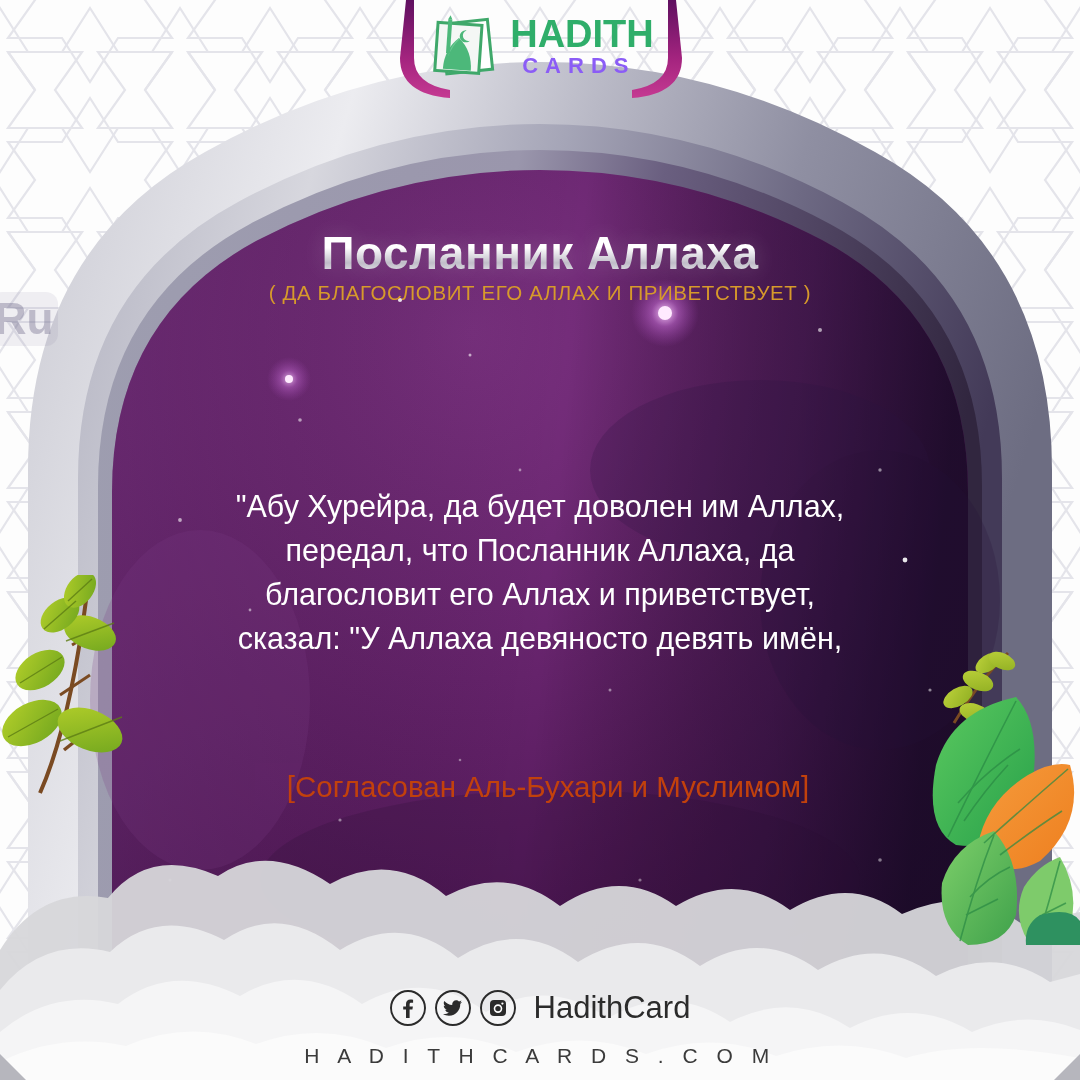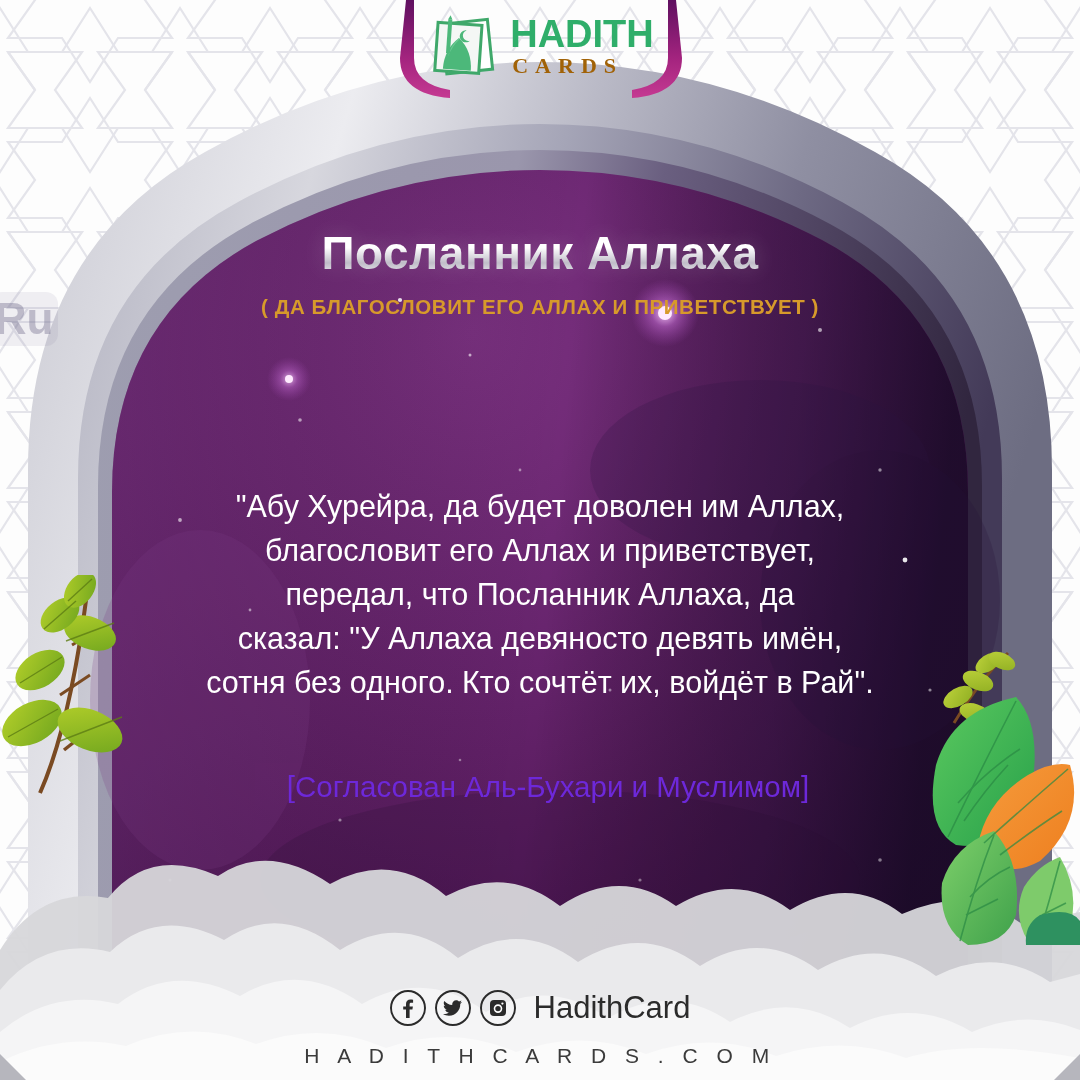--- a/index.html
+++ b/index.html
@@ -18,22 +18,22 @@
   .ribbon{position:absolute;top:0;z-index:6;}
   .ribbon svg{display:block;}
 
   
   .logo{position:absolute;top:8px;left:50%;transform:translateX(-50%);
         z-index:8;display:flex;align-items:center;gap:8px;justify-content:space-between;}
   .logo-mark{position:relative;width:76px;height:76px;}
   .logo-text{display:flex;flex-direction:column;line-height:1;}
   .logo-hadith{font-size:38px;font-weight:bold;color:#2fae6a;letter-spacing:0px;
                font-family:"Liberation Sans",sans-serif;}
-  .logo-cards{font-size:22px;font-weight:bold;color:#a16207;letter-spacing:7px;
-              margin-top:2px;margin-left:2px;font-family:Liberation Serif, serif;}
+  .logo-cards{font-size:22px;font-weight:bold;color:#8b5cf6;letter-spacing:7px;
+              margin-top:2px;margin-left:12px;font-family:Liberation Sans, sans-serif;}
 
   
   .arch-wrap{position:absolute;inset:0;z-index:3;}
   .arch-wrap svg{display:block;width:100%;height:100%;}
 
   
   .panel-content{position:absolute;left:100px;top:230px;width:880px;height:700px;
                  z-index:5;text-align:center;}
 
   .title-line1{
@@ -44,33 +44,33 @@
     margin:0 0 2px 0;
   }
   .title-line2{
     font-size:46px;font-weight:bold;line-height:1.02;letter-spacing:0.5px;
     background:linear-gradient(180deg,#ffffff 0%,#ffffff 38%,#bdbac6 70%,#f5f4f8 100%);
     -webkit-background-clip:text;background-clip:text;color:transparent;
     text-shadow:0 0 22px rgba(255,255,255,0.2);
     margin:0 0 4px 0;
   }
   .title-sub{
-    font-size:20.5px;color:#d79a2b;letter-spacing:0.6px;font-weight:bold;
-    margin:18px;white-space:nowrap;
+    font-size:20.5px;color:#d79a2b;letter-spacing:0.6px;font-weight:normal;
+    margin:4px;white-space:nowrap;
   }
 
   .hadith{
     position:absolute;left:0;right:0;top:255px;
     color:#ffffff;font-size:30.5px;line-height:1.44;font-weight:normal;
     padding:0 28px;box-sizing:border-box;
   }
   .hadith p{margin:0;}
   .source{
     position:absolute;left:16px;right:0;top:540px;
-    color:#6d28d9;font-size:29.5px;font-weight:normal;
+    color:#c2410c;font-size:29.5px;font-weight:normal;
   }
 
   
   .clouds{position:absolute;left:0;bottom:0;width:1080px;height:240px;z-index:7;}
   .clouds svg{display:block;width:100%;height:100%;}
 
   
   .leaf-left{position:absolute;left:-8px;top:575px;z-index:8;}
   .leaf-right{position:absolute;right:0px;top:615px;z-index:8;}
 
@@ -256,24 +256,23 @@
   <div class="ru-badge">
     <span>Ru</span>
   </div>
 
   <div class="panel-content">
     <div class="title-line2">Посланник Аллаха</div>
     <div class="title-sub">( ДА БЛАГОСЛОВИТ ЕГО АЛЛАХ И ПРИВЕТСТВУЕТ )</div>
 
     <div class="hadith">
       <p>"Абу Хурейра, да будет доволен им Аллах,</p>
+      <p>передал, что Посланник Аллаха, да</p>
       <p>благословит его Аллах и приветствует,</p>
-      <p>передал, что Посланник Аллаха, да</p>
       <p>сказал: "У Аллаха девяносто девять имён,</p>
-      <p>сотня без одного. Кто сочтёт их, войдёт в Рай".</p>
     </div>
 
     <div class="source">[Согласован Аль-Бухари и Муслимом]</div>
   </div>
 
   <div class="clouds">
     <svg viewBox="0 0 1080 240" preserveAspectRatio="none">
       <g fill="#d7d7da" opacity="0.95">
         <path d="M0,110 Q40,46 108,58 Q150,6 218,36 Q268,2 330,44 Q392,10 446,56 Q506,24 560,66
                  Q620,26 676,66 Q736,30 790,70 Q850,34 902,74 Q966,44 1022,84 L1080,72 L1080,240 L0,240 Z"></path>

